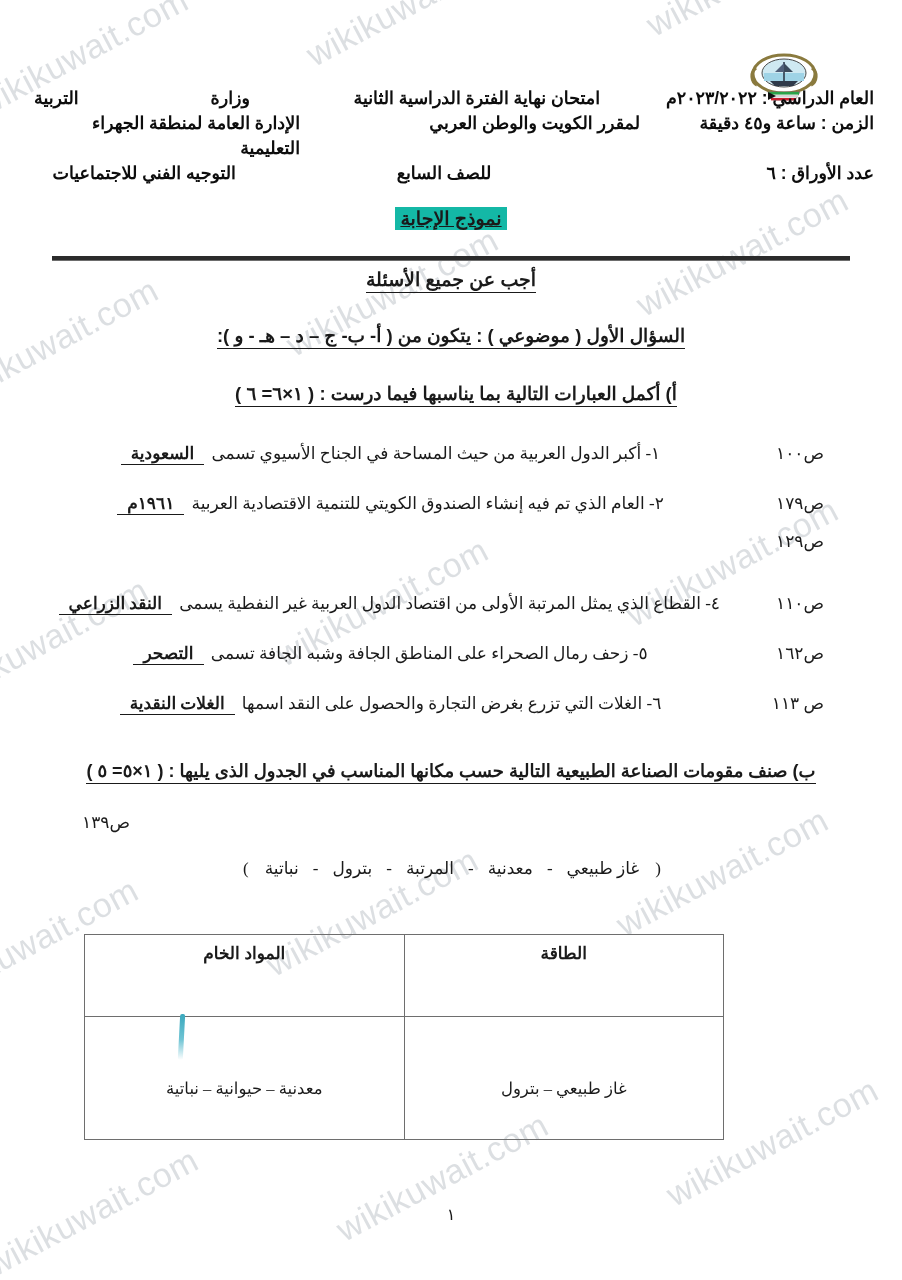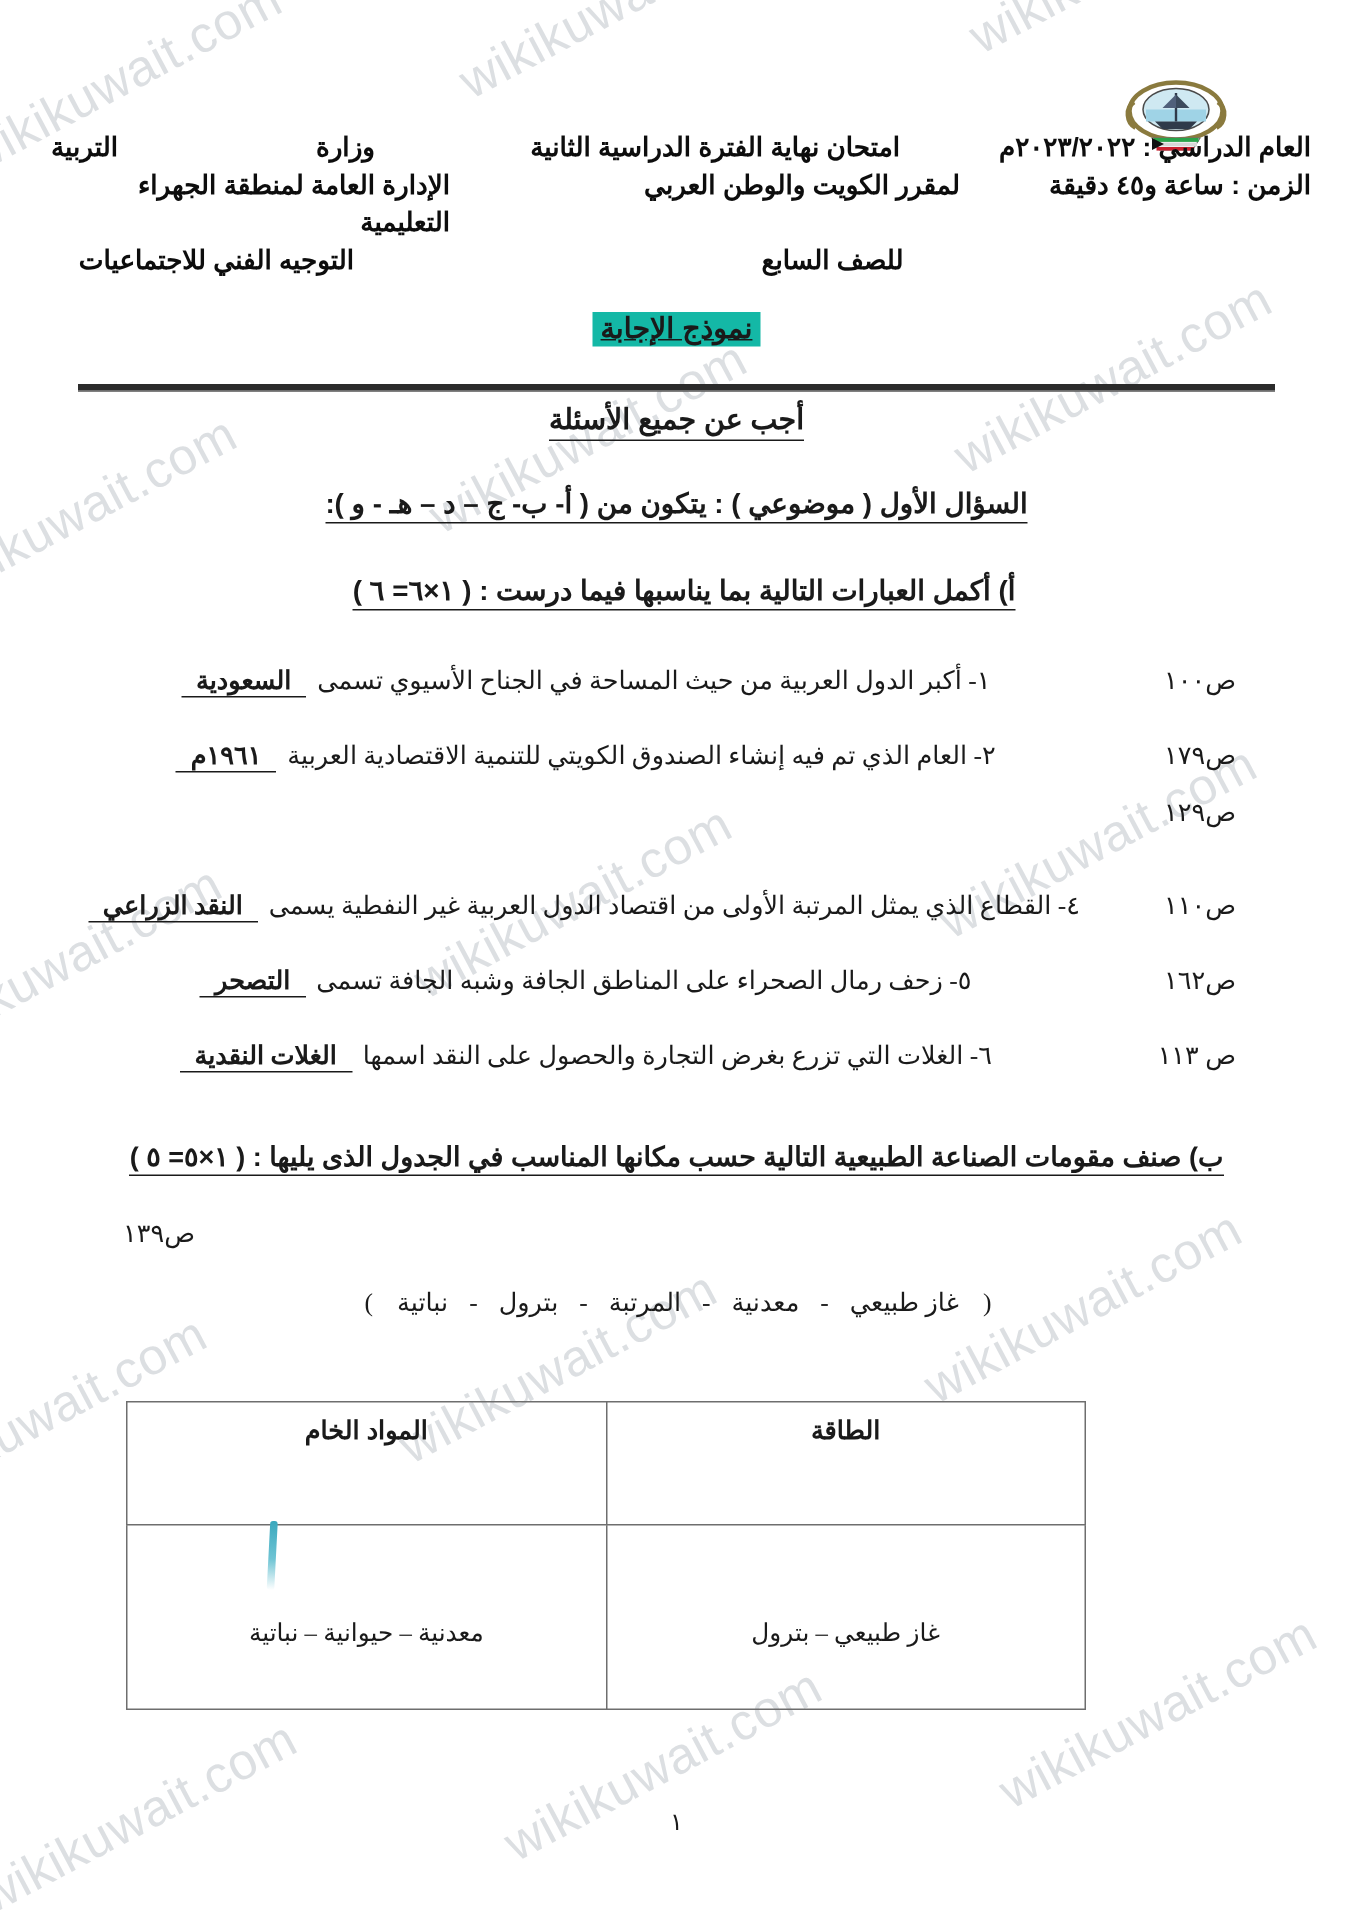--- a/index.html
+++ b/index.html
@@ -329,20 +329,21 @@
         <span>وزارة</span>
         <span>التربية</span>
       </div>
     </div>
     <div class="hrow r2">
       <div class="c-left">الزمن : ساعة و٤٥ دقيقة</div>
       <div class="c-mid">لمقرر الكويت والوطن العربي</div>
       <div class="c-right">الإدارة العامة لمنطقة الجهراء التعليمية</div>
     </div>
     <div class="hrow r3">
+      <div class="c-left">عدد الأوراق  :   ٦</div>
       <div class="c-mid">للصف  السابع</div>
       <div class="c-right">التوجيه الفني للاجتماعيات</div>
     </div>
   </div>
 
   <div class="answer-key">
     <span>نموذج الإجابة</span>
   </div>
 
   <div class="rule"></div>

